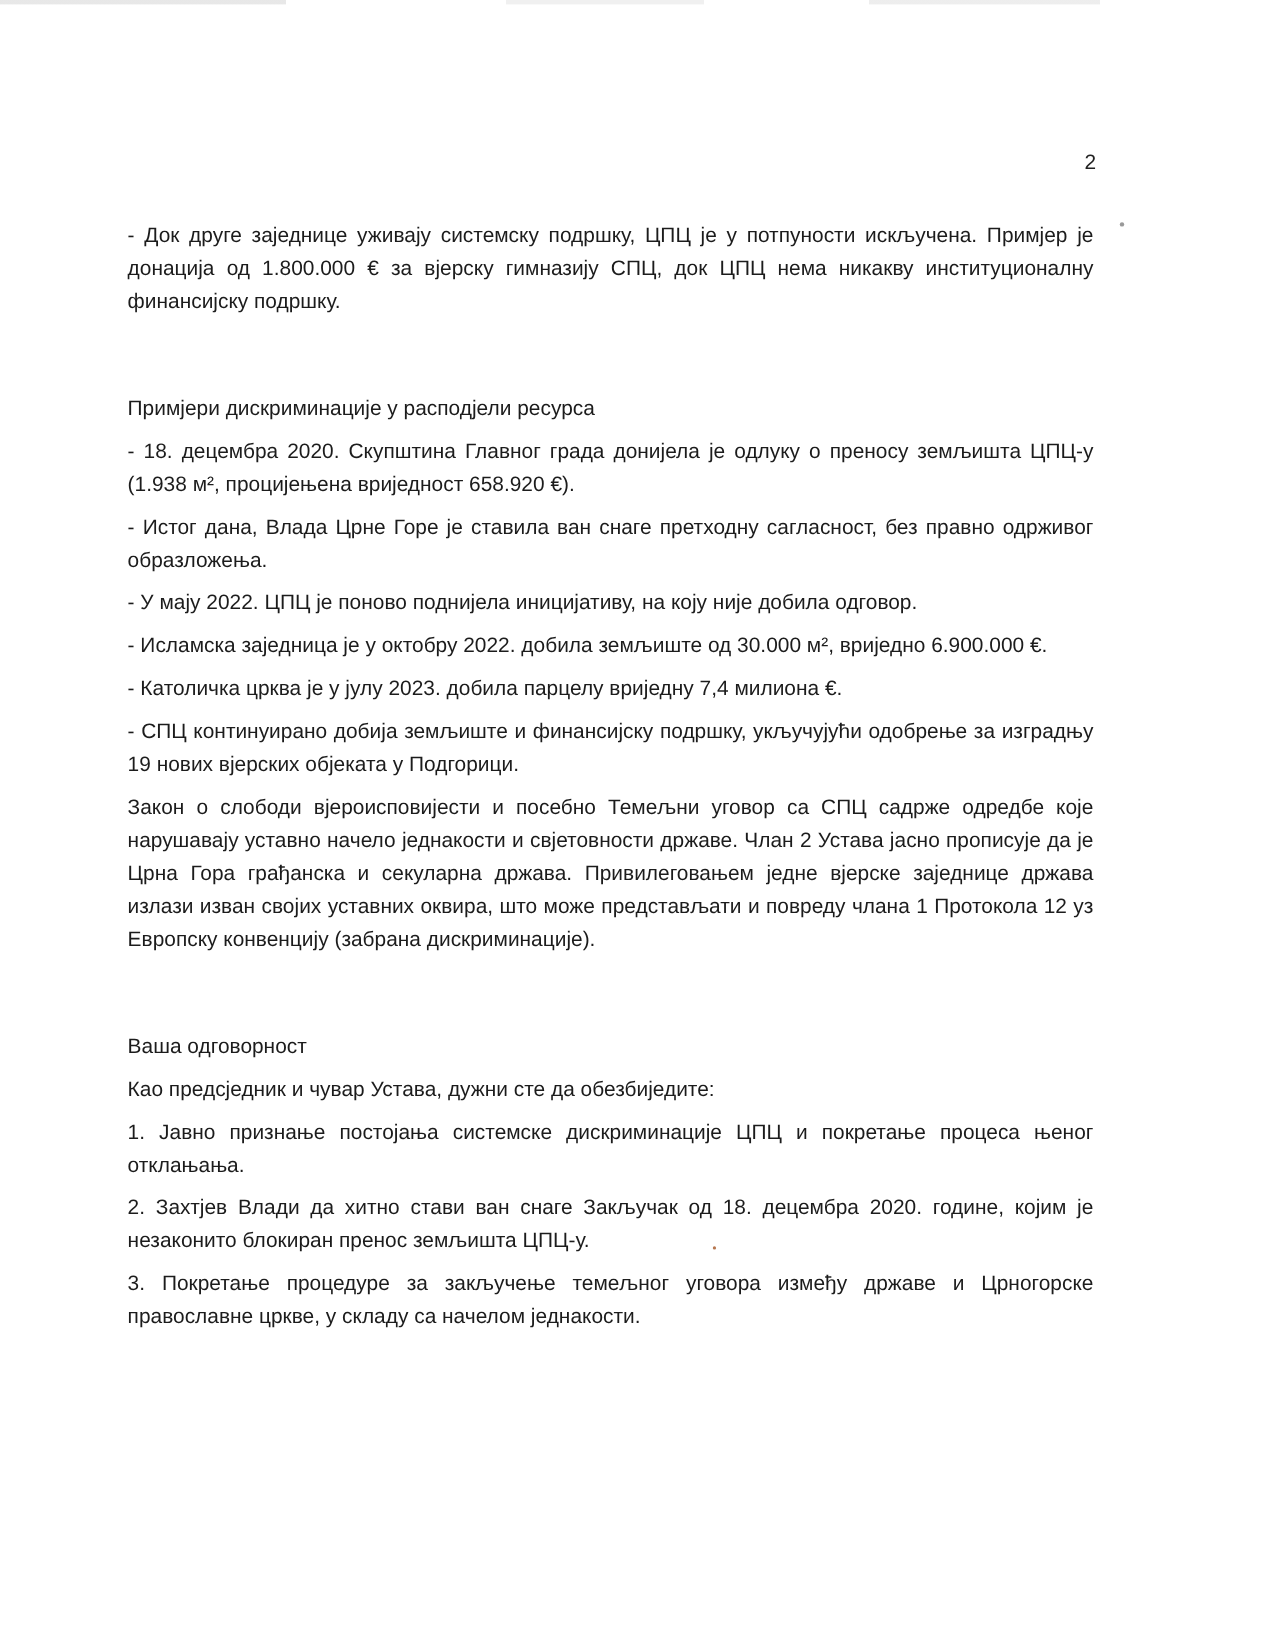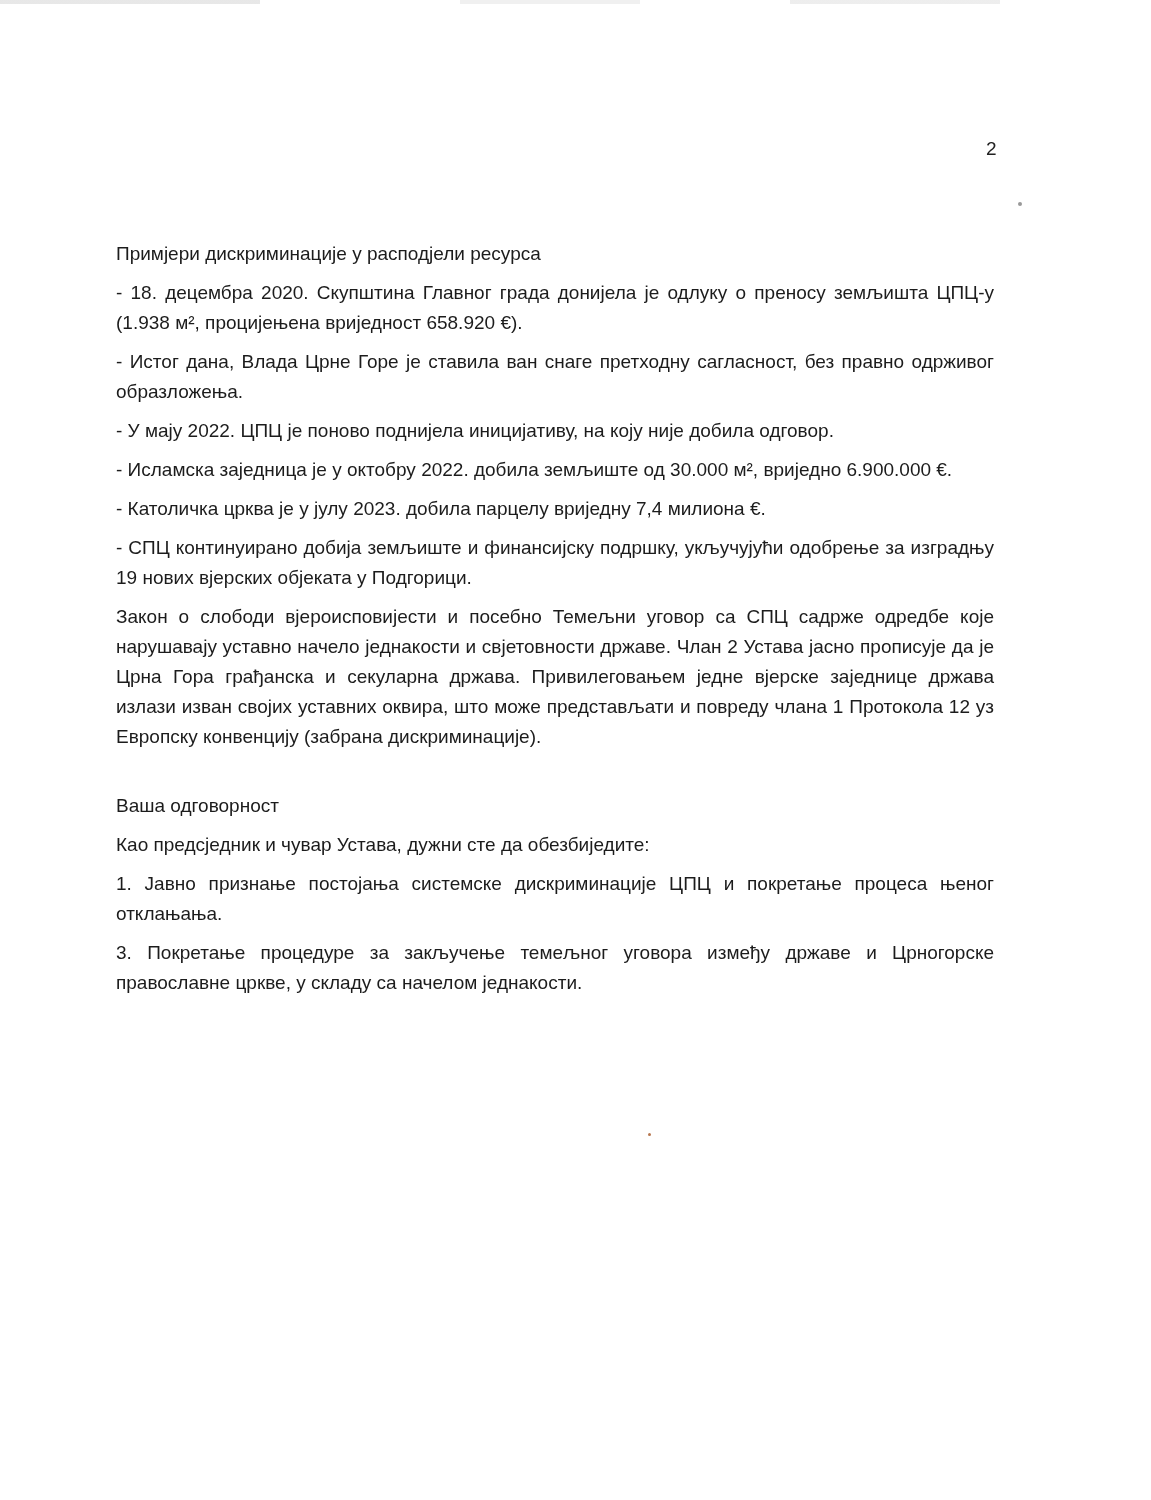--- a/index.html
+++ b/index.html
@@ -19,39 +19,41 @@
     .speck { position: absolute; width: 4px; height: 4px; border-radius: 50%; background: #999; }
     .speck.s1 { left: 1018px; top: 202px; }
     .speck.s2 { left: 648px; top: 1133px; background: #b7774f; width: 3px; height: 3px; }
     .content {
       position: absolute; left: 116px; top: 200px; width: 878px;
       font-size: 19px; line-height: 30px;
     }
     p { margin: 0; text-align: justify; }
     p.spaced { margin-top: 9px; }
     .heading { margin: 0; font-weight: normal; font-size: 19px; line-height: 30px; }
-    .gap-big { margin-top: 39px; }
+    .gap-big { margin-top: 67px; }
   </style>
 </head>
 <body>
 
 <div class="top-edge"></div>
 <div class="page-number">2</div>
 <div class="speck s1"></div>
 <div class="speck s2"></div>
 
 <div class="content">
+  <p>- Док друге заједнице уживају системску подршку, ЦПЦ је у потпуности искључена. Примјер је донација од 1.800.000 € за вјерску гимназију СПЦ, док ЦПЦ нема никакву институционалну финансијску подршку.</p>
 
   <div class="heading gap-big">Примјери дискриминације у расподјели ресурса</div>
   <p class="spaced">- 18. децембра 2020. Скупштина Главног града донијела је одлуку о преносу земљишта ЦПЦ-у (1.938 м², процијењена вриједност 658.920 €).</p>
   <p class="spaced">- Истог дана, Влада Црне Горе је ставила ван снаге претходну сагласност, без правно одрживог образложења.</p>
   <p class="spaced">- У мају 2022. ЦПЦ је поново поднијела иницијативу, на коју није добила одговор.</p>
   <p class="spaced">- Исламска заједница је у октобру 2022. добила земљиште од 30.000 м², вриједно 6.900.000 €.</p>
   <p class="spaced">- Католичка црква је у јулу 2023. добила парцелу вриједну 7,4 милиона €.</p>
   <p class="spaced">- СПЦ континуирано добија земљиште и финансијску подршку, укључујући одобрење за изградњу 19 нових вјерских објеката у Подгорици.</p>
 
   <p class="spaced">Закон о слободи вјероисповијести и посебно Темељни уговор са СПЦ садрже одредбе које нарушавају уставно начело једнакости и свјетовности државе. Члан 2 Устава јасно прописује да је Црна Гора грађанска и секуларна држава. Привилеговањем једне вјерске заједнице држава излази изван својих уставних оквира, што може представљати и повреду члана 1 Протокола 12 уз Европску конвенцију (забрана дискриминације).</p>
 
   <div class="heading gap-big">Ваша одговорност</div>
   <p class="spaced">Као предсједник и чувар Устава, дужни сте да обезбиједите:</p>
   <p class="spaced">1. Јавно признање постојања системске дискриминације ЦПЦ и покретање процеса њеног отклањања.</p>
+  <p class="spaced">2. Захтјев Влади да хитно стави ван снаге Закључак од 18. децембра 2020. године, којим је незаконито блокиран пренос земљишта ЦПЦ-у.</p>
   <p class="spaced">3. Покретање процедуре за закључење темељног уговора између државе и Црногорске православне цркве, у складу са начелом једнакости.</p>
 </div>
 
 </body></html>

